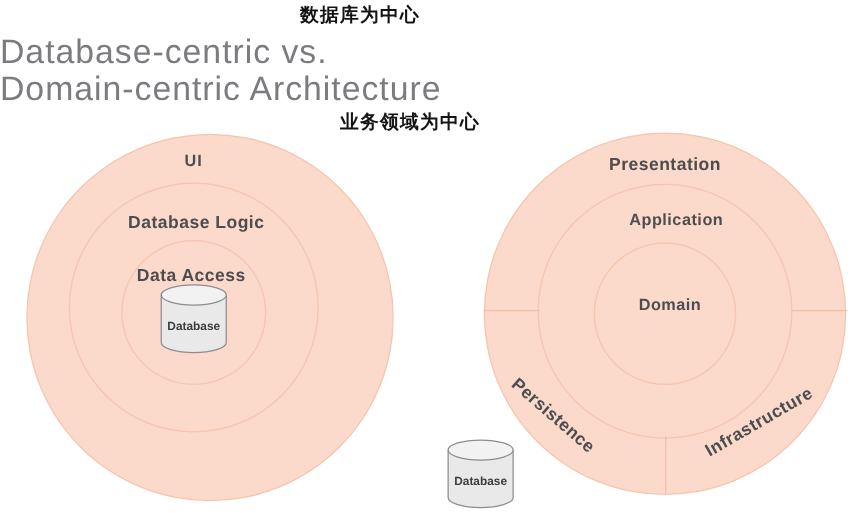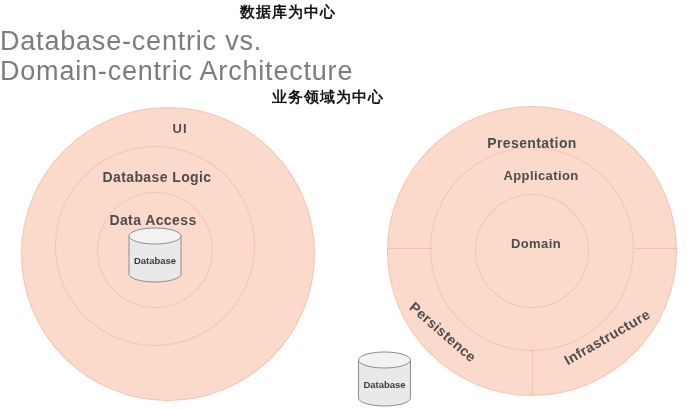--- a/index.html
+++ b/index.html
@@ -45,25 +45,25 @@
 
   
   .ring-label {
     position: absolute;
     color: #4d4d4f;
     font-weight: 700;
     text-align: center;
     letter-spacing: 0.4px;
     white-space: nowrap;
   }
-  .lbl-ui             { left: 0px;   top: 121px; width: 310px; font-size: 13px; letter-spacing: 1px; margin-left: 25px; }
+  .lbl-ui             { left: 0px;   top: 121px; width: 310px; font-size: 13px; letter-spacing: 1px; }
   .lbl-business-logic { left: 0px;   top: 169px; width: 314px; font-size: 14px; }
   .lbl-data-access    { left: 0px;   top: 212px; width: 306px; font-size: 14px; }
 
-  .lbl-presentation   { left: 387px; top: 123px; width: 290px; font-size: 14px; margin-top: 12px; }
+  .lbl-presentation   { left: 387px; top: 123px; width: 290px; font-size: 14px; }
   .lbl-application    { left: 396px; top: 168px; width: 290px; font-size: 13px; }
   .lbl-domain         { left: 387px; top: 236px; width: 298px; font-size: 13px; }
 
   .lbl-persistence {
     left: 388px; top: 324px; width: 110px; font-size: 14px;
     transform: rotate(41deg);
   }
   .lbl-infrastructure {
     left: 537px; top: 329px; width: 140px; font-size: 14px;
     transform: rotate(-30deg);

